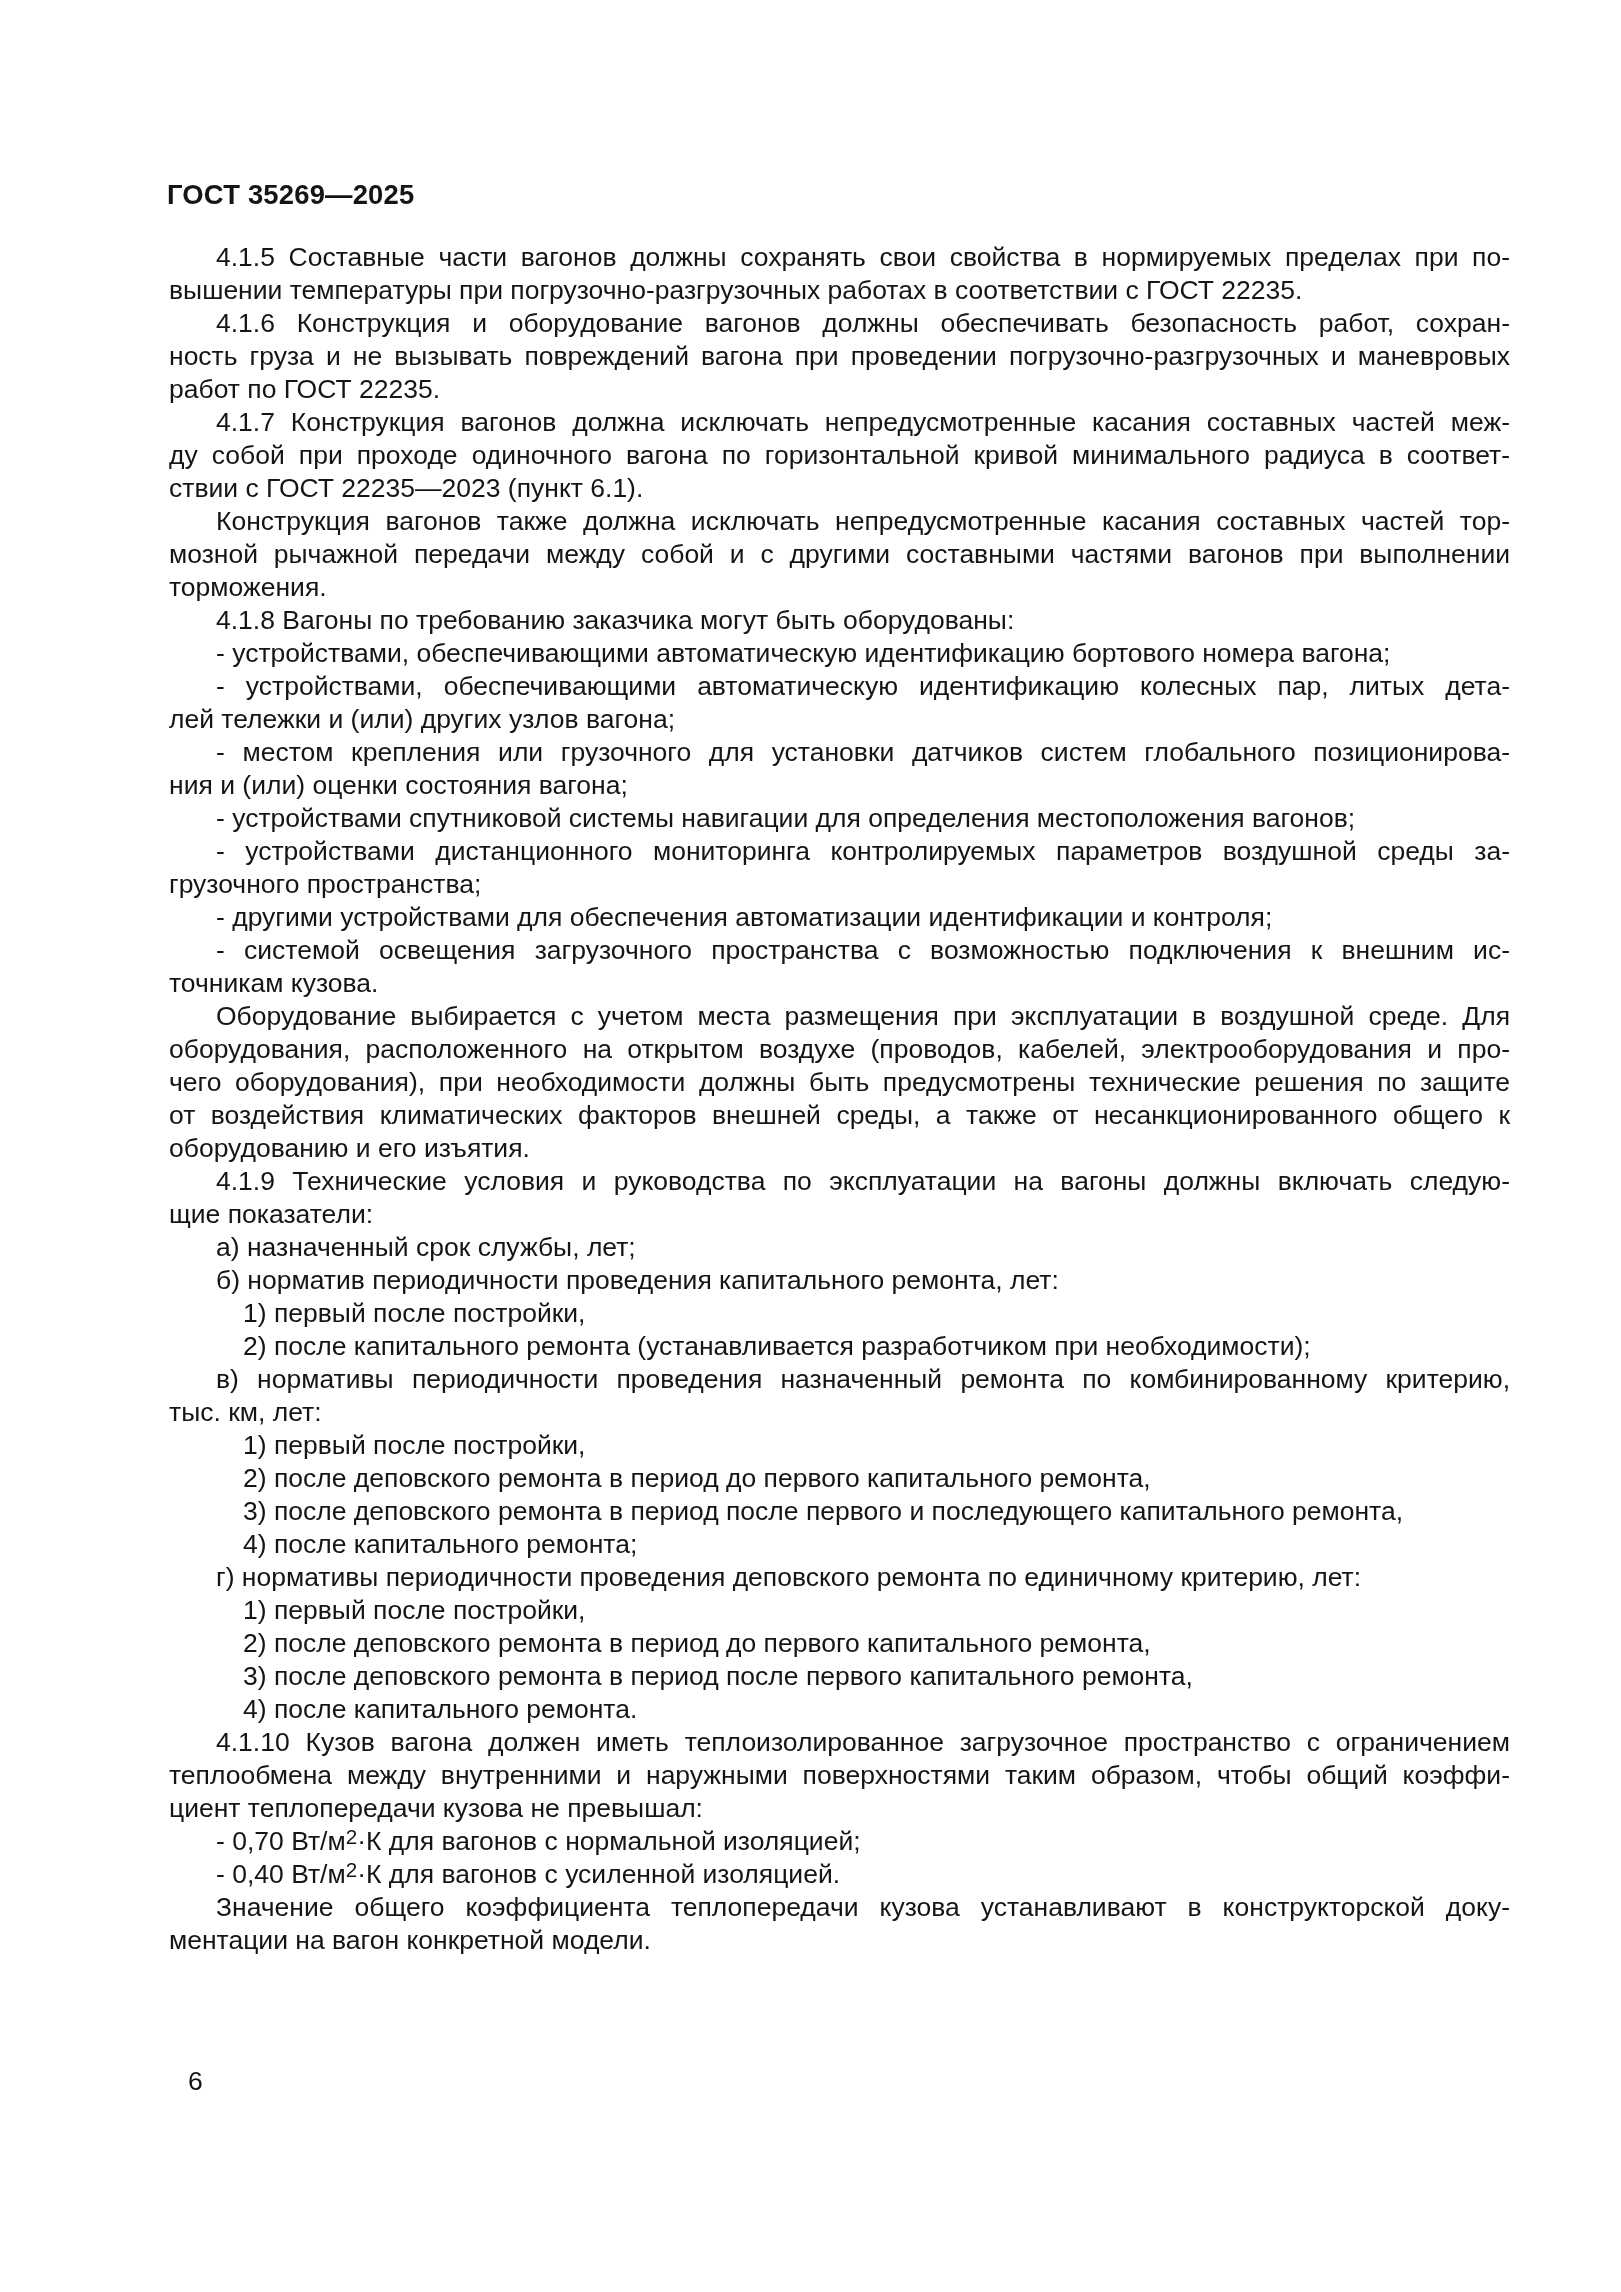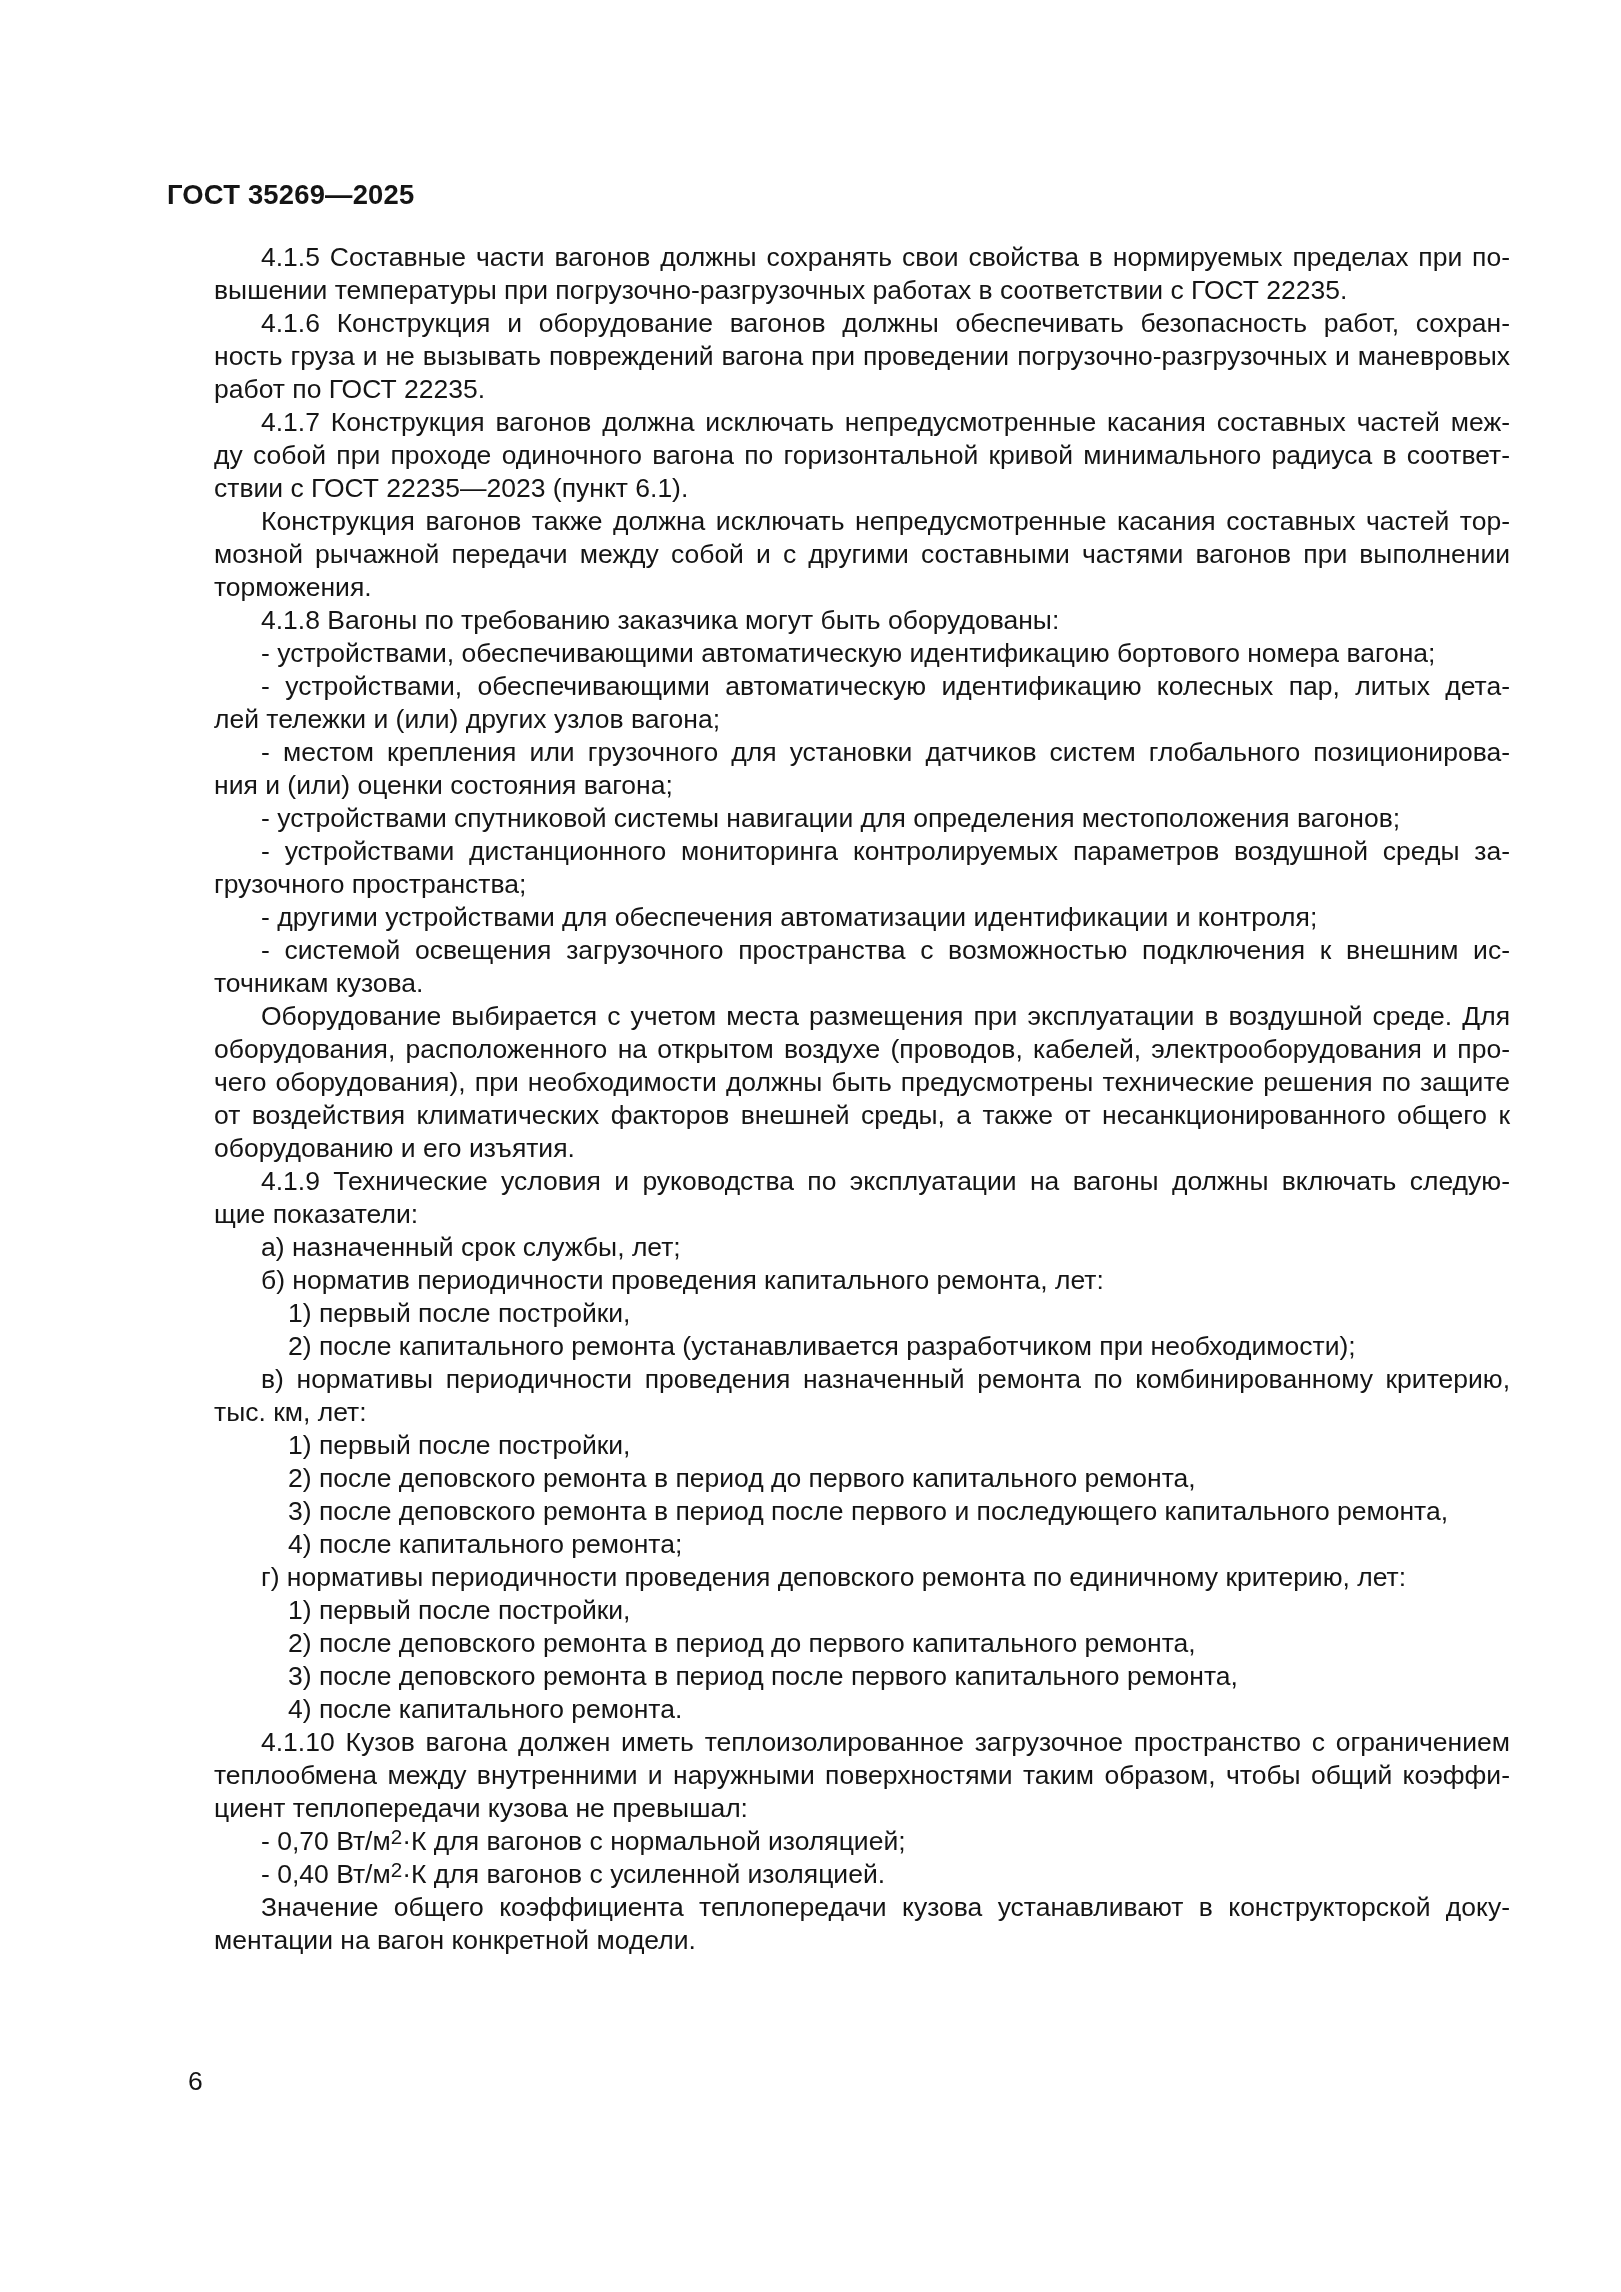--- a/index.html
+++ b/index.html
@@ -35,21 +35,20 @@
     position: absolute;
     left: 169px;
     top: 241px;
     width: 1341px;
     font-size: 26.5px;
     line-height: 33px;
   }
   .line {
     text-align: left;
     white-space: normal;
-    margin-left: 45px;
   }
   .line.j {
     text-align: justify;
     text-align-last: justify;
   }
   .line.ind  { padding-left: 47px; }
   .line.ind2 { padding-left: 74px; }
   .line sup {
     font-size: 0.78em;
     line-height: 0;

